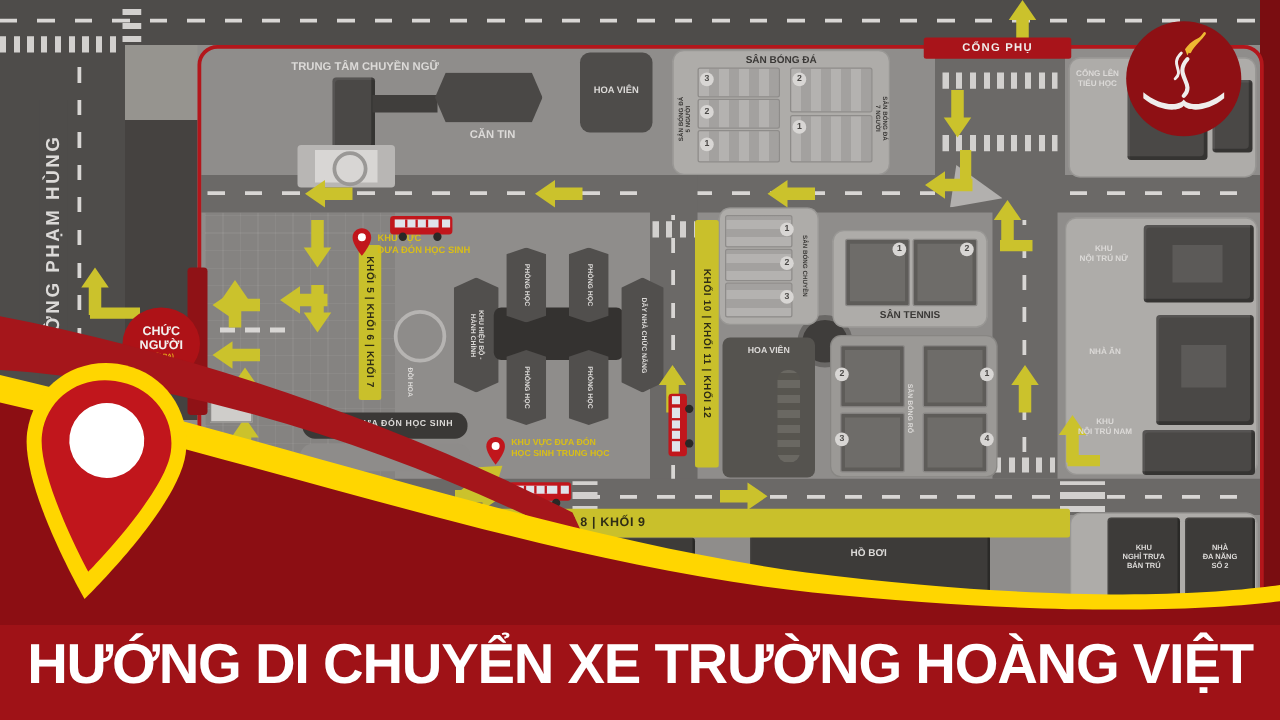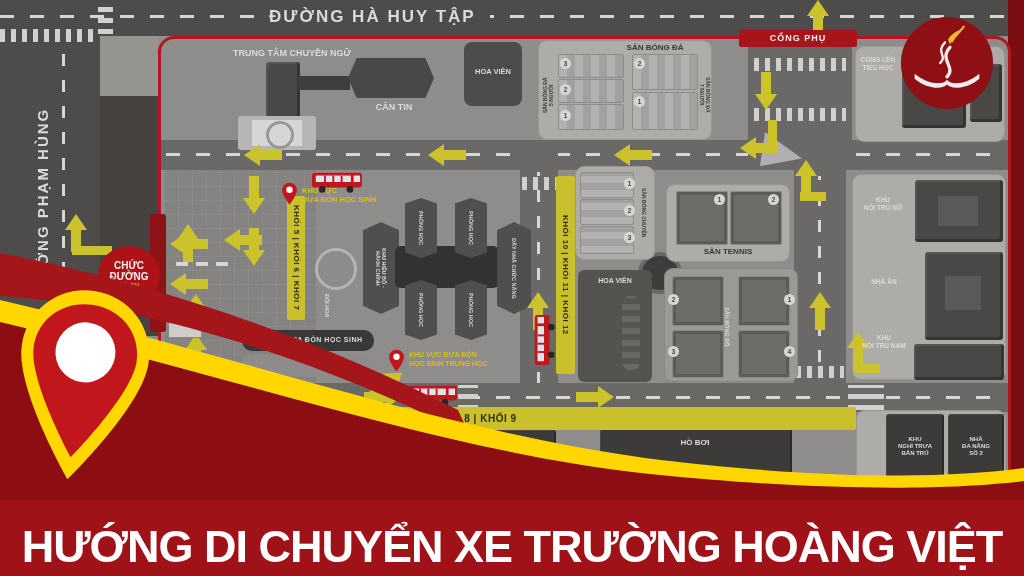--- a/index.html
+++ b/index.html
@@ -44,21 +44,20 @@
 <body>
 
 <div id="canvas">
 
   <div class="abs street" style="left:0;top:0;width:1024px;height:36px;"></div>
   <div class="abs street" style="left:0;top:0;width:100px;height:330px;"></div>
   <div class="abs dash-h" style="left:0;top:15px;width:1008px;"></div>
   <div class="abs dash-v" style="left:62px;top:50px;height:250px;"></div>
   <div class="abs cw-h" style="left:0;top:29px;width:96px;height:13px;"></div>
   <div class="abs cw-v" style="left:98px;top:2px;width:15px;height:32px;"></div>
-  <div class="abs lbl" style="left:255px;top:5px;padding:2px 14px;background:#4e4c4a;font-size:17px;letter-spacing:2px;">ĐƯỜNG HÀ HUY TẬP</div>
   <div class="abs lbl vup" style="left:32px;top:80px;height:220px;padding:10px 2px;background:#4e4c4a;font-size:15px;letter-spacing:2px;">ĐƯỜNG PHẠM HÙNG</div>
 
   <div class="abs" style="left:1008px;top:0;width:16px;height:576px;background:#7a0d11;z-index:4;"></div>
 
   <div class="abs" style="left:100px;top:36px;width:58px;height:60px;background:#96948f;"></div>
   <div class="abs" style="left:100px;top:96px;width:58px;height:240px;background:#454240;"></div>
 
   <div class="abs" style="left:158px;top:36px;width:847px;height:560px;border:3px solid #b3161b;border-radius:16px;z-index:4;pointer-events:none;"></div>
 
   <div class="abs grid" style="left:164px;top:170px;width:152px;height:213px;z-index:1;"></div>
@@ -87,21 +86,21 @@
   <div class="abs hexH" style="left:348px;top:58px;width:86px;height:40px;z-index:2;"></div>
   <div class="abs lbl" style="left:364px;top:102px;width:60px;font-size:9px;z-index:6;">CĂN TIN</div>
   <div class="abs" style="left:238px;top:116px;width:78px;height:34px;background:#b8b6b4;border-radius:3px;z-index:2;"></div>
   <div class="abs" style="left:252px;top:120px;width:50px;height:26px;background:#d8d6d4;z-index:2;"></div>
   <div class="abs" style="left:266px;top:121px;width:22px;height:22px;border:3px solid #9a9896;border-radius:50%;z-index:2;"></div>
 
   <div class="abs" style="left:464px;top:42px;width:58px;height:64px;background:#4e4c4a;border-radius:8px;z-index:2;"></div>
   <div class="abs lbl" style="left:464px;top:68px;width:58px;font-size:7.5px;z-index:6;">HOA VIÊN</div>
 
   <div class="abs panel" style="left:538px;top:40px;width:174px;height:100px;z-index:2;"></div>
-  <div class="abs dlbl" style="left:590px;top:43px;width:130px;font-size:8px;z-index:6;text-align:center;">SÂN BÓNG ĐÁ</div>
+  <div class="abs dlbl" style="left:560px;top:43px;width:130px;font-size:8px;z-index:6;text-align:center;">SÂN BÓNG ĐÁ</div>
   <div class="abs dlbl vup" style="left:543px;top:56px;height:78px;font-size:5px;z-index:6;">SÂN BÓNG ĐÁ
 5 NGƯỜI</div>
   <div class="abs field" style="left:558px;top:54px;width:64px;height:22px;z-index:3;"></div>
   <div class="abs field" style="left:558px;top:79px;width:64px;height:22px;z-index:3;"></div>
   <div class="abs field" style="left:558px;top:104px;width:64px;height:24px;z-index:3;"></div>
   <div class="num" style="left:560px;top:58px;">3</div>
   <div class="num" style="left:560px;top:84px;">2</div>
   <div class="num" style="left:560px;top:110px;">1</div>
   <div class="abs field" style="left:632px;top:54px;width:64px;height:34px;z-index:3;"></div>
   <div class="abs field" style="left:632px;top:92px;width:64px;height:36px;z-index:3;"></div>
@@ -243,21 +242,21 @@
   <div class="num" style="left:784px;top:346px;">4</div>
   <div class="abs lbl vr" style="left:724px;top:286px;height:82px;font-size:5.5px;z-index:6;">SÂN BÓNG RỔ</div>
 
   <div class="abs" style="left:578px;top:270px;width:74px;height:112px;background:#55534f;border-radius:6px;z-index:2;"></div>
   <div class="abs lbl" style="left:580px;top:277px;width:70px;font-size:7px;z-index:6;">HOA VIÊN</div>
   <div class="abs" style="left:622px;top:296px;width:18px;height:74px;border-radius:8px;background:repeating-linear-gradient(0deg,#6a6862 0 6px,#57554f 6px 12px);z-index:3;"></div>
 
   <div class="abs" style="left:150px;top:214px;width:16px;height:118px;background:#8f1216;border-radius:3px;z-index:5;"></div>
   <div class="abs" style="left:98px;top:246px;width:62px;height:58px;background:#ae1217;border-radius:50%;z-index:8;display:flex;flex-direction:column;align-items:center;justify-content:center;line-height:1.05;">
     <span style="color:#f2f0ee;font-weight:bold;font-size:10px;">CHỨC</span>
-    <span style="color:#f2f0ee;font-weight:bold;font-size:10px;">ĐƯỜNG</span>
+    <span style="color:#f2f0ee;font-weight:bold;font-size:10px;">NGƯỜI</span>
     <span style="color:#e8b81c;font-weight:bold;font-size:5px;margin-top:1px;">(LỐI RA)</span>
   </div>
 
   <div class="abs" style="left:168px;top:312px;width:32px;height:24px;background:#cfcdca;border:1px solid #8a8886;z-index:6;"></div>
   <div class="abs dlbl" style="left:168px;top:315px;width:32px;font-size:4.5px;z-index:7;">PHÒNG
 BẢO VỆ</div>
 
   <div class="abs" style="left:242px;top:330px;width:132px;height:21px;background:#3a3836;border-radius:10px;z-index:6;display:flex;align-items:center;justify-content:center;">
     <span class="lbl" style="font-size:7px;letter-spacing:.5px;">NHÀ XE ĐƯA ĐÓN HỌC SINH</span>
   </div>
@@ -343,15 +342,15 @@
   </svg>
 
   <div class="abs" style="left:4px;top:288px;width:152px;height:206px;transform:rotate(8deg);z-index:11;">
     <svg viewBox="0 0 152 206" width="152" height="206">
       <path d="M76 2 C40 2 12 30 12 66 C12 110 76 192 76 192 C76 192 140 110 140 66 C140 30 112 2 76 2 Z" fill="#ffd600"></path>
       <path d="M76 16 C46 16 24 38 24 66 C24 100 76 170 76 170 C76 170 128 100 128 66 C128 38 106 16 76 16 Z" fill="#c1161c"></path>
       <circle cx="76" cy="64" r="30" fill="#ffffff"></circle>
     </svg>
   </div>
 
-  <div class="abs" style="left:0;top:505px;width:1024px;text-align:center;font-size:45px;font-weight:800;color:#ffffff;z-index:12;letter-spacing:-1px;margin-top:16px;">HƯỚNG DI CHUYỂN XE TRƯỜNG HOÀNG VIỆT</div>
+  <div class="abs" style="left:0;top:505px;width:1024px;text-align:center;font-size:45px;font-weight:800;color:#ffffff;z-index:12;letter-spacing:-1px;">HƯỚNG DI CHUYỂN XE TRƯỜNG HOÀNG VIỆT</div>
 
 </div>
 
 </body></html>

